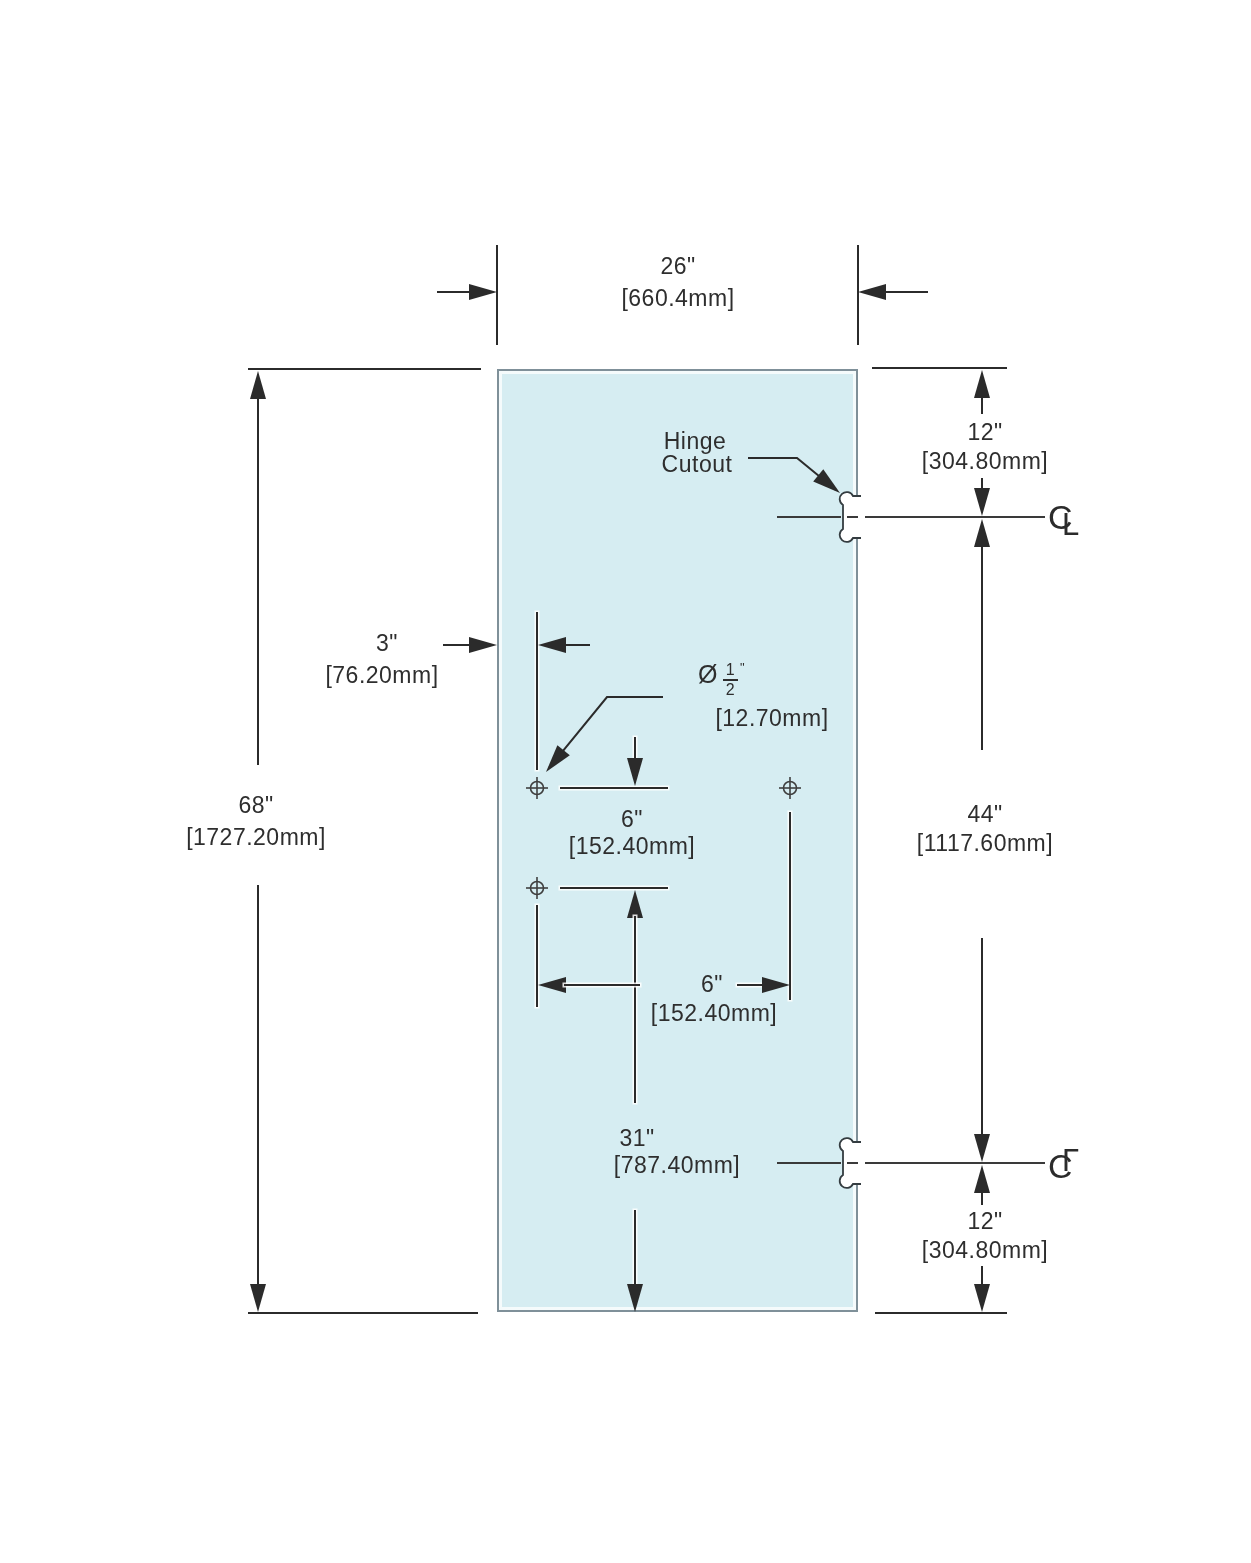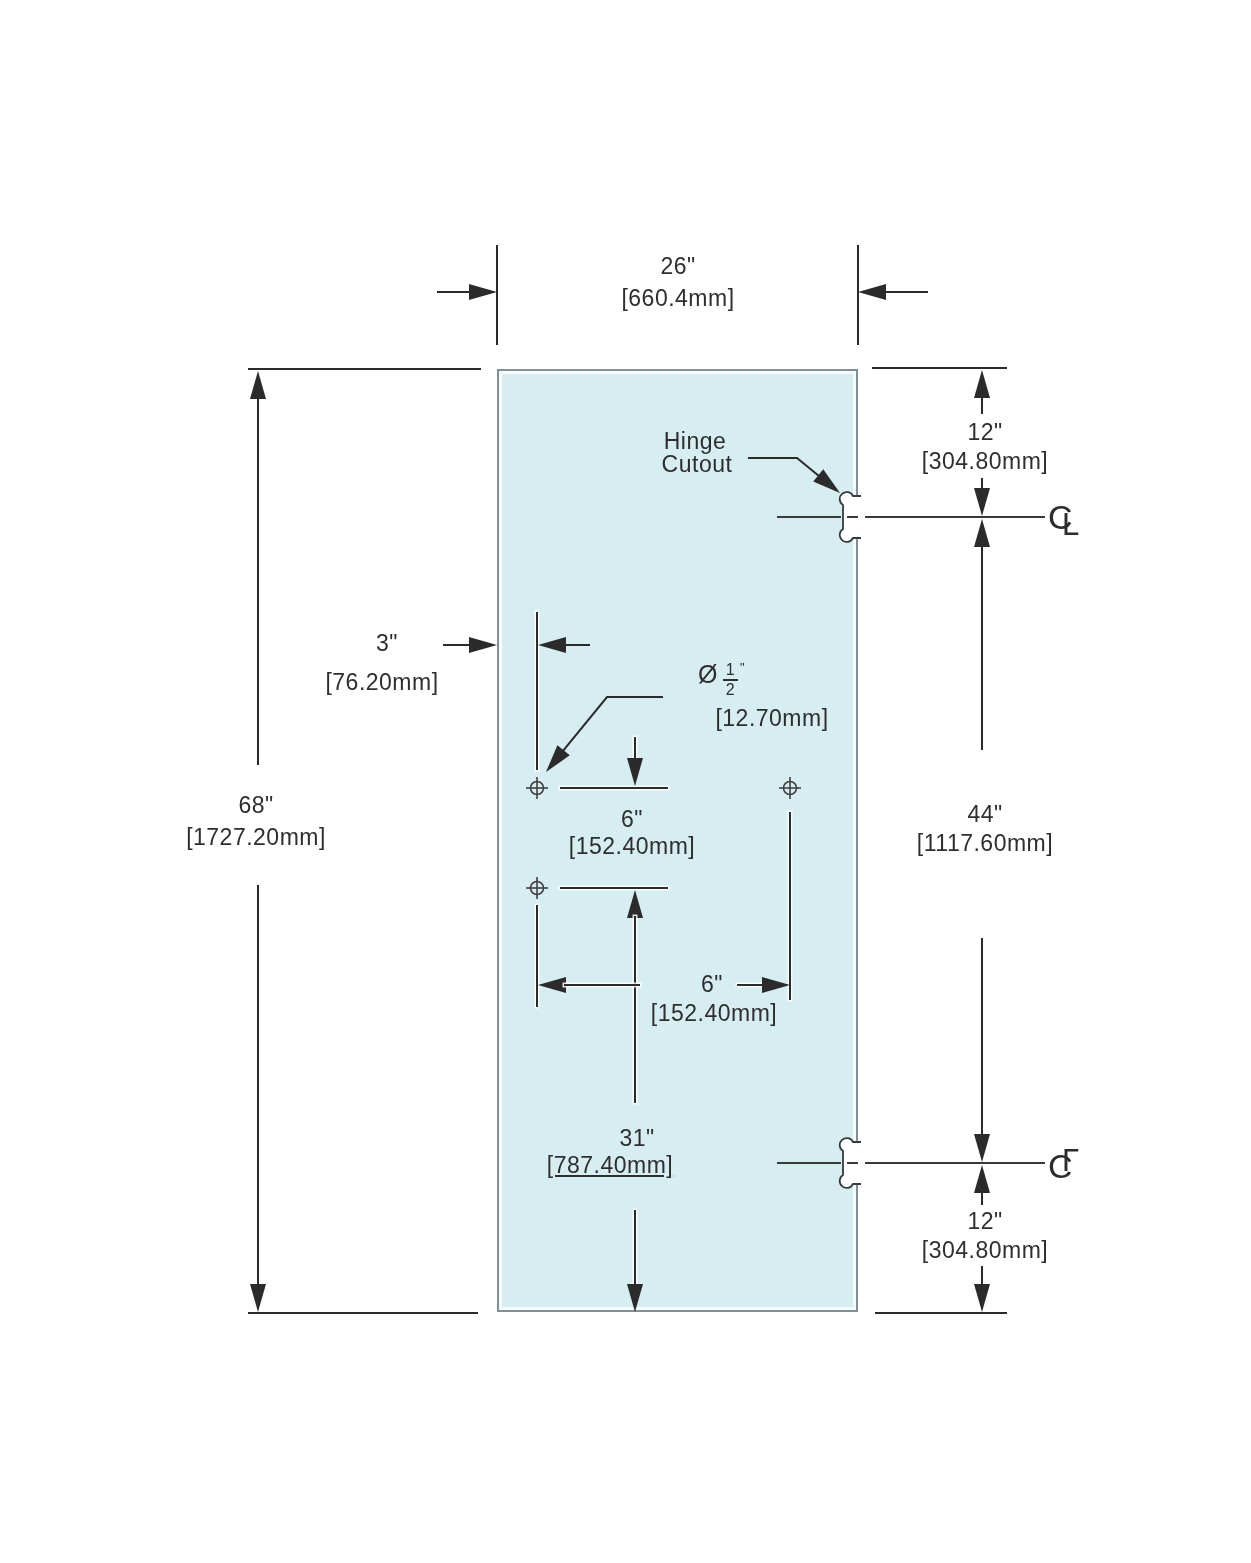--- a/index.html
+++ b/index.html
@@ -83,21 +83,21 @@
   <div class="arrow a-down" style="left:250px;top:1284px;"></div>
   <div class="t" style="left:256px;top:792px;">68"</div>
   <div class="t" style="left:256px;top:824px;">[1727.20mm]</div>
 
   <div class="hl" style="left:443px;top:644px;width:34px;"></div>
   <div class="arrow a-right" style="left:469px;top:637px;"></div>
   <div class="vl halo" style="left:536px;top:612px;height:158px;"></div>
   <div class="arrow a-left" style="left:538px;top:637px;"></div>
   <div class="hl" style="left:564px;top:644px;width:26px;"></div>
   <div class="t" style="left:387px;top:630px;">3"</div>
-  <div class="t" style="left:382px;top:662px;margin-top:7px;">[76.20mm]</div>
+  <div class="t" style="left:382px;top:662px;">[76.20mm]</div>
 
   <div class="dia" style="left:698px;top:662px;">
     <span class="sym">Ø</span>
     <span class="frac">
       <span>1</span>
       <span class="bar"></span>
       <span>2</span>
     </span>
     <span class="inmark">"</span>
   </div>
@@ -108,21 +108,21 @@
   <div class="vl halo" style="left:634px;top:737px;height:24px;"></div>
   <div class="arrow a-down" style="left:627px;top:758px;"></div>
   <div class="t" style="left:632px;top:806px;">6"</div>
   <div class="t" style="left:632px;top:833px;">[152.40mm]</div>
 
   <div class="arrow a-up" style="left:627px;top:890px;"></div>
   <div class="vl halo" style="left:634px;top:916px;height:187px;"></div>
   <div class="vl halo" style="left:634px;top:1210px;height:76px;"></div>
   <div class="arrow a-down" style="left:627px;top:1284px;"></div>
   <div class="t" style="left:637px;top:1125px;">31"</div>
-  <div class="t" style="left:610px;top:1152px;text-decoration:underline;">[787.40mm]</div>
+  <div class="t" style="left:677px;top:1152px;">[787.40mm]</div>
 
   <div class="vl halo" style="left:536px;top:905px;height:102px;"></div>
   <div class="vl halo" style="left:789px;top:812px;height:188px;"></div>
   <div class="arrow a-left" style="left:538px;top:977px;"></div>
   <div class="hl halo" style="left:564px;top:984px;width:76px;"></div>
   <div class="hl halo" style="left:737px;top:984px;width:28px;"></div>
   <div class="arrow a-right" style="left:762px;top:977px;"></div>
   <div class="t" style="left:712px;top:971px;">6"</div>
   <div class="t" style="left:714px;top:1000px;">[152.40mm]</div>
 

